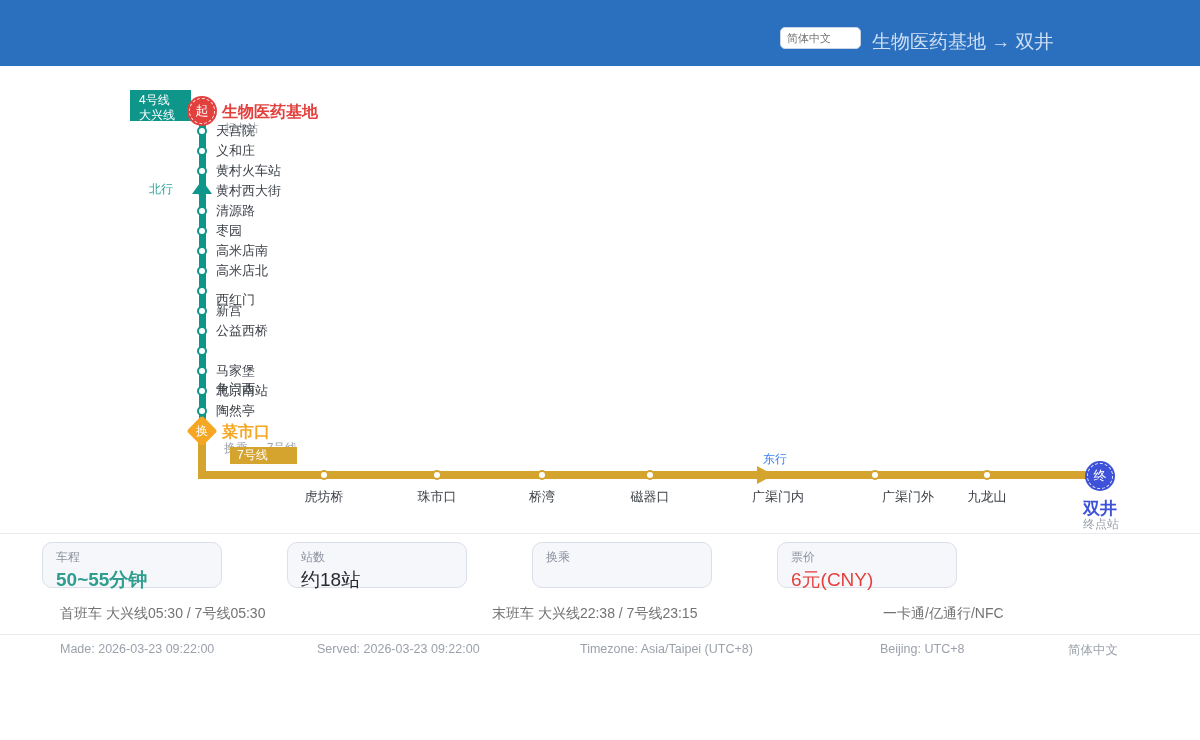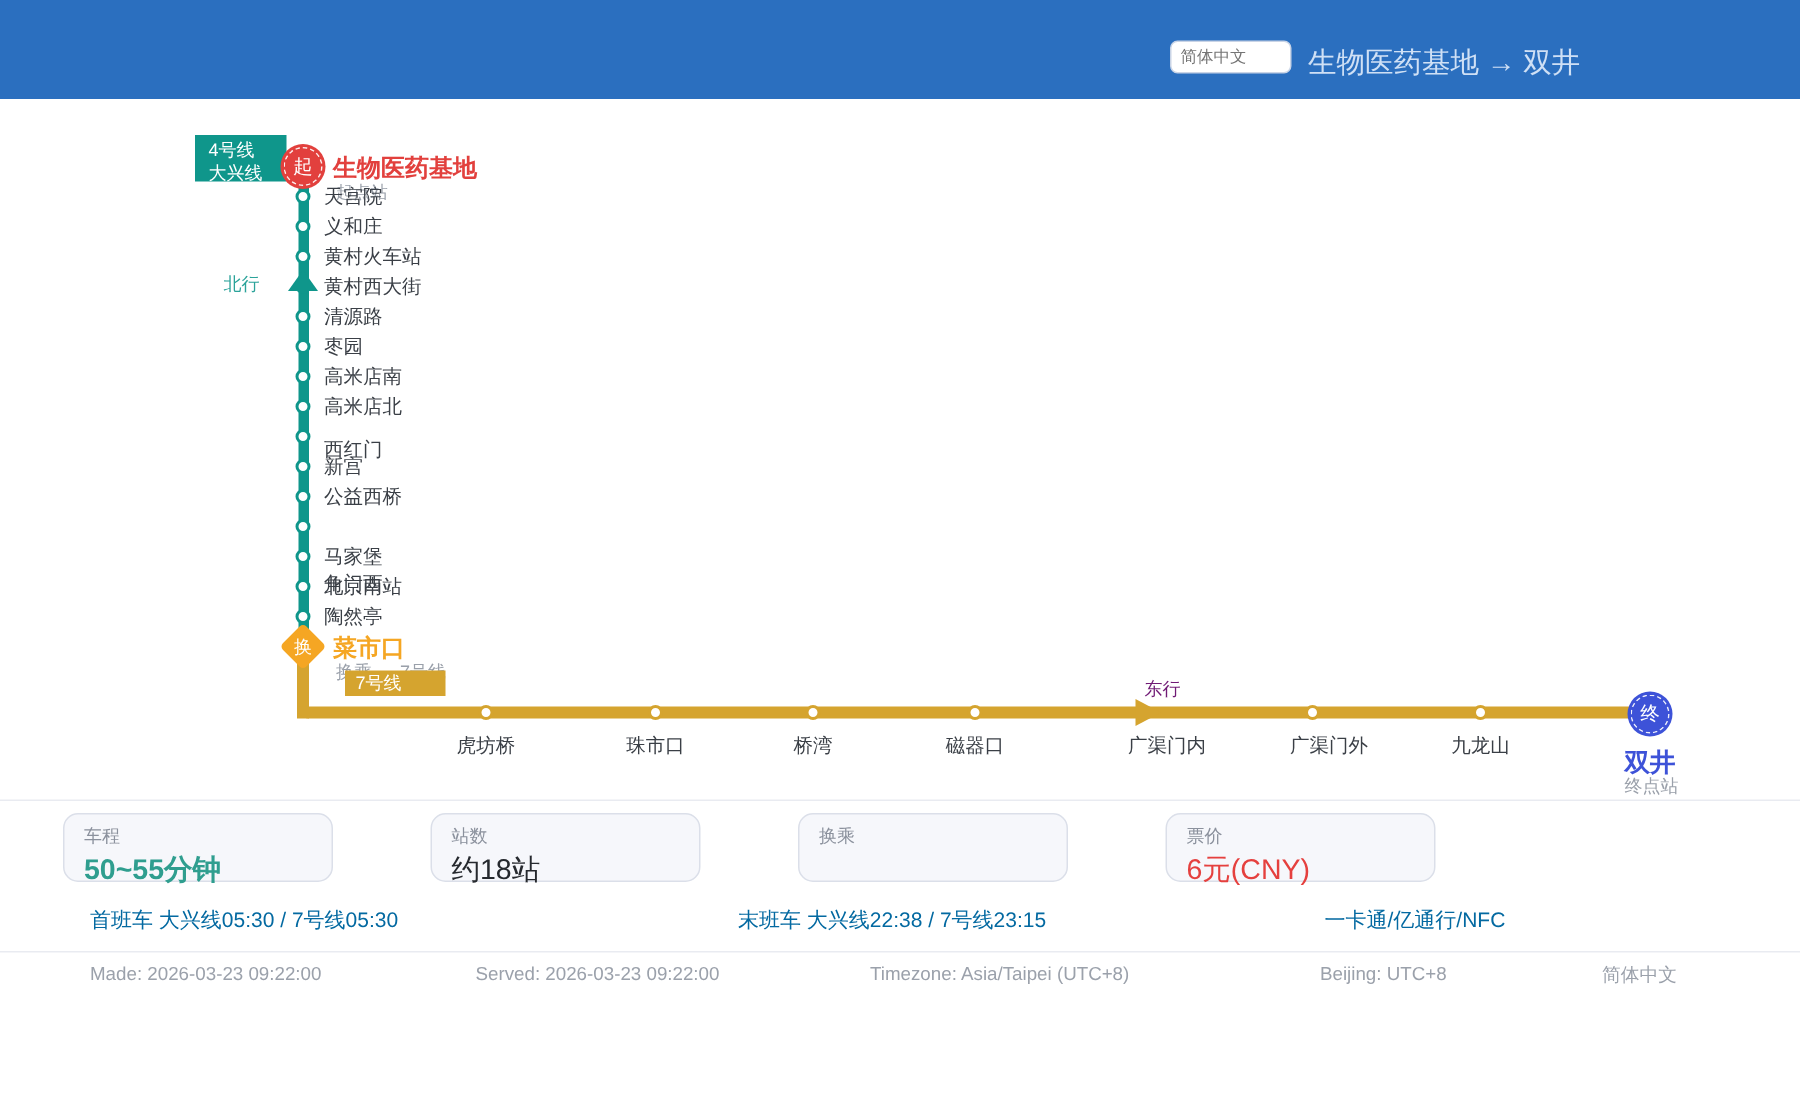--- a/index.html
+++ b/index.html
@@ -42,39 +42,39 @@
     color:#fff; font-size:12px; line-height:22px; text-align:center; display:block; }
   .transfer-name { position:absolute; left:222px; top:422px; font-size:16px; font-weight:bold; color:#f5a623; }
   .transfer-sub  { position:absolute; left:224px; top:440px; font-size:12px; color:#9aa0aa; z-index:1; }
   .line7-badge { position:absolute; left:230px; top:447px; width:67px; height:17px; background:#d5a42f;
     color:#fff; font-size:12px; line-height:17px; padding-left:7px; z-index:2; }
 
   .hdot { position:absolute; top:470px; width:10px; height:10px; border-radius:50%; background:#fff;
     border:2px solid #d5a42f; z-index:2; }
   .hlabel { position:absolute; top:488px; font-size:13px; color:#3a3f46; transform:translateX(-50%); white-space:nowrap; }
 
-  .east-label { position:absolute; left:763px; top:451px; font-size:12px; color:#701a75; }
+  .east-label { position:absolute; left:763px; top:451px; font-size:12px; color:#3b82f6; }
   .east-arrow { position:absolute; left:757px; top:466px; width:0; height:0; z-index:3;
     border-top:9px solid transparent; border-bottom:9px solid transparent; border-left:17px solid #d5a42f; }
 
   .end-circle { position:absolute; left:1087px; top:463px; width:26px; height:26px; border-radius:50%;
     background:#3d52d8; border:1px dashed rgba(255,255,255,.9); box-shadow:0 0 0 2px #3d52d8;
     color:#fff; font-size:13px; line-height:24px; text-align:center; z-index:5; }
   .end-name { position:absolute; left:1083px; top:497px; font-size:17px; font-weight:bold; color:#3d52d8; }
   .end-sub  { position:absolute; left:1083px; top:516px; font-size:12px; color:#9aa0aa; }
 
   
   .sep { position:absolute; left:0; width:1200px; height:1px; background:#e9ebf1; }
   .sep1 { top:533px; } .sep2 { top:634px; }
   .card { position:absolute; top:542px; width:180px; height:46px; background:#f6f7fb;
     border:1px solid #dbdfe9; border-radius:10px; padding:6px 0 0 13px; }
   .card-label { font-size:12px; color:#8b919d; }
   .card-value { font-size:19px; margin-top:1px; }
 
-  .svc { position:absolute; top:605px; font-size:14px; color:#0369a1; }
+  .svc { position:absolute; top:605px; font-size:14px; color:#737373; }
   .svc-first { left:60px; } .svc-last { left:492px; } .svc-pay { left:883px; }
 
   .ft { position:absolute; top:642px; font-size:12.5px; color:#9ba1ab; }
   .ft-made { left:60px; } .ft-served { left:317px; } .ft-tz { left:580px; }
   .ft-bj { left:880px; } .ft-lang { left:1068px; }
 </style>
 </head>
 <body>
 
 <div class="app">
@@ -144,21 +144,21 @@
       <div class="hdot" style="left: 319px;"></div>
       <div class="hlabel" style="left: 324px;">虎坊桥</div>
       <div class="hdot" style="left: 432px;"></div>
       <div class="hlabel" style="left: 437px;">珠市口</div>
       <div class="hdot" style="left: 537px;"></div>
       <div class="hlabel" style="left: 542px;">桥湾</div>
       <div class="hdot" style="left: 645px;"></div>
       <div class="hlabel" style="left: 650px;">磁器口</div>
       <div class="hlabel" style="left: 778px;">广渠门内</div>
       <div class="hdot" style="left: 870px;"></div>
-      <div class="hlabel" style="left: 886px;">广渠门外</div>
+      <div class="hlabel" style="left: 908px;">广渠门外</div>
       <div class="hdot" style="left: 982px;"></div>
       <div class="hlabel" style="left: 987px;">九龙山</div>
     </div>
 
   <div class="east-label">东行</div>
   <div class="east-arrow"></div>
 
   <div class="end-circle">终</div>
   <div class="end-name">双井</div>
   <div class="end-sub">终点站</div>

